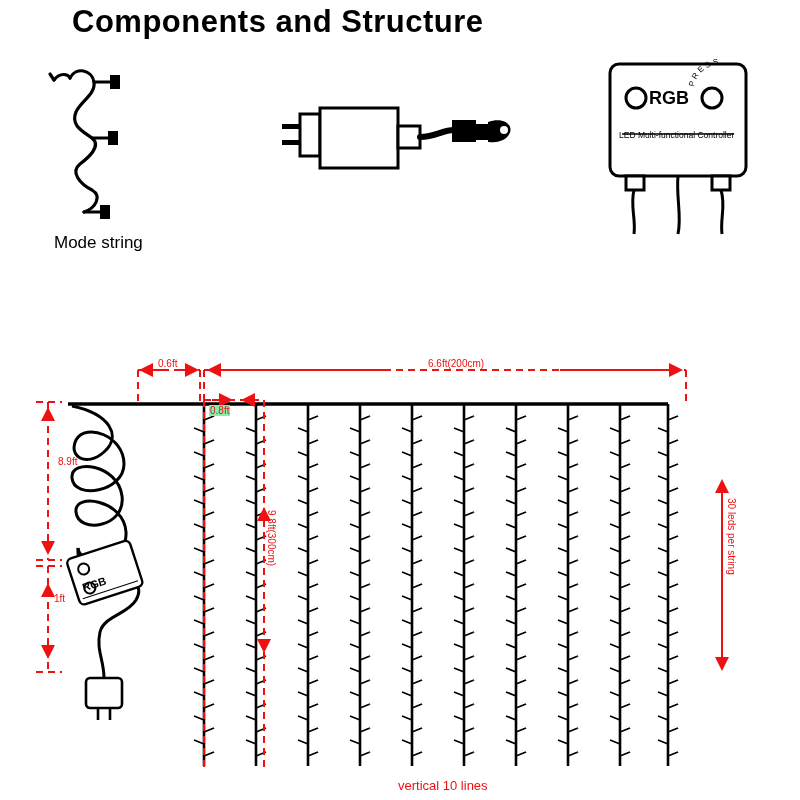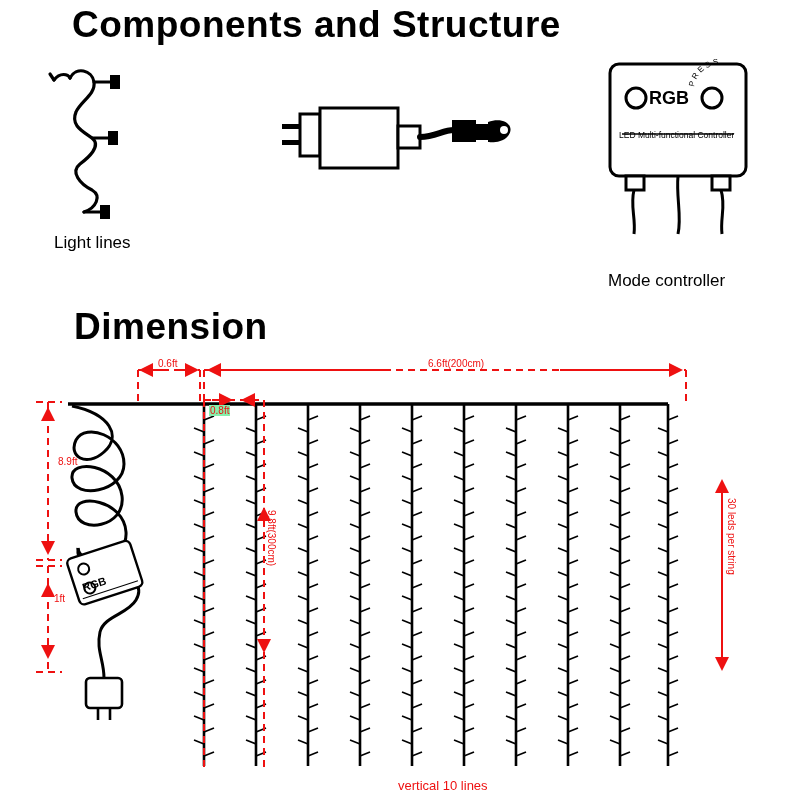--- a/index.html
+++ b/index.html
@@ -17,21 +17,21 @@
   }
   #root {
     position: absolute;
     left: 0; top: 0;
     width: 800px;
     height: 800px;
   }
   .abs { position: absolute; }
 
   .title {
-    font-size: 37px;
+    font-size: 31px;
     font-weight: bold;
     letter-spacing: 0.5px;
     white-space: nowrap;
   }
   .caption {
     font-size: 17px;
     line-height: 22px;
     white-space: nowrap;
   }
   .caption.two-line { white-space: normal; }
@@ -70,21 +70,21 @@
         <line x1="52" y1="78" x2="72" y2="78"></line>
         <line x1="44" y1="152" x2="64" y2="152"></line>
       </g>
       <g fill="#000">
         <path d="M70 15 l 10 0 l 0 14 l -10 0 z"></path>
         <path d="M68 78 m 0 -7 l 10 0 l 0 14 l -10 0 z"></path>
         <path d="M60 152 m 0 -7 l 10 0 l 0 14 l -10 0 z"></path>
       </g>
     </svg>
   </div>
-  <div class="caption abs" style="left:54px; top:232px;">Light lines</div>
+  <div class="caption abs" style="left:54px; top:232px;">Mode string</div>
 
   <div class="abs" style="left:276px; top:100px;">
     <svg width="240" height="90" viewBox="0 0 240 90">
 
       <rect x="6" y="24" width="18" height="5" fill="#000"></rect>
       <rect x="6" y="40" width="18" height="5" fill="#000"></rect>
 
       <path d="M24 14 L 44 14 L 44 56 L 24 56 Z" fill="#fff" stroke="#000" stroke-width="3"></path>
 
       <rect x="44" y="8" width="78" height="60" fill="#fff" stroke="#000" stroke-width="3"></rect>
@@ -123,23 +123,21 @@
   <div class="abs" style="left:649px; top:88px; font-size:18px; font-weight:bold;">RGB</div>
   <div class="abs" style="left:690px; top:62px; width:60px; height:34px;">
     <svg width="64" height="36" viewBox="0 0 64 36">
       <path id="pressArc" d="M4 30 A 28 26 0 0 1 60 26" fill="none" stroke="none"></path>
       <text font-size="8" font-family="Liberation Sans, sans-serif" fill="#000">
         <textPath href="#pressArc" startOffset="6%">P R E S S</textPath>
       </text>
     </svg>
   </div>
   <div class="abs" style="left:619px; top:130px; font-size:8.5px;">LED Multi-functional Controller</div>
-  <div class="caption abs" style="left:608px; top:270px;">Mode controller</div>
-
-  <div class="title abs" style="left:74px; top:306px;">Dimension</div>
+
 
   <div class="abs" style="left:0px; top:360px;">
     <svg width="800" height="440" viewBox="0 0 800 440">
 
       <line x1="68" y1="44" x2="668" y2="44" stroke="#000" stroke-width="3.5"></line>
 
       <g stroke="#000" stroke-width="2.6">
 
         <line x1="204" y1="44" x2="204" y2="406"></line>
         <line x1="256" y1="44" x2="256" y2="406"></line>

